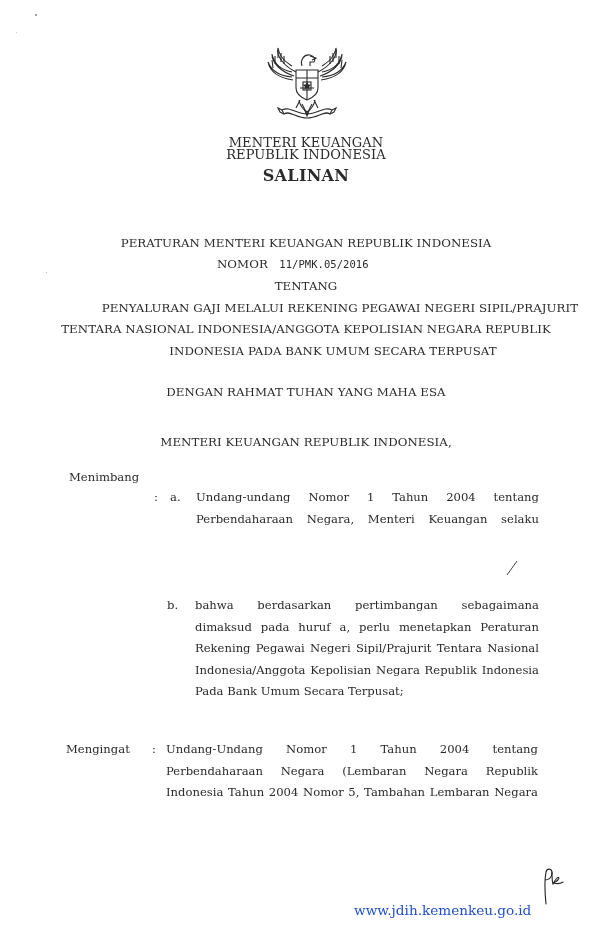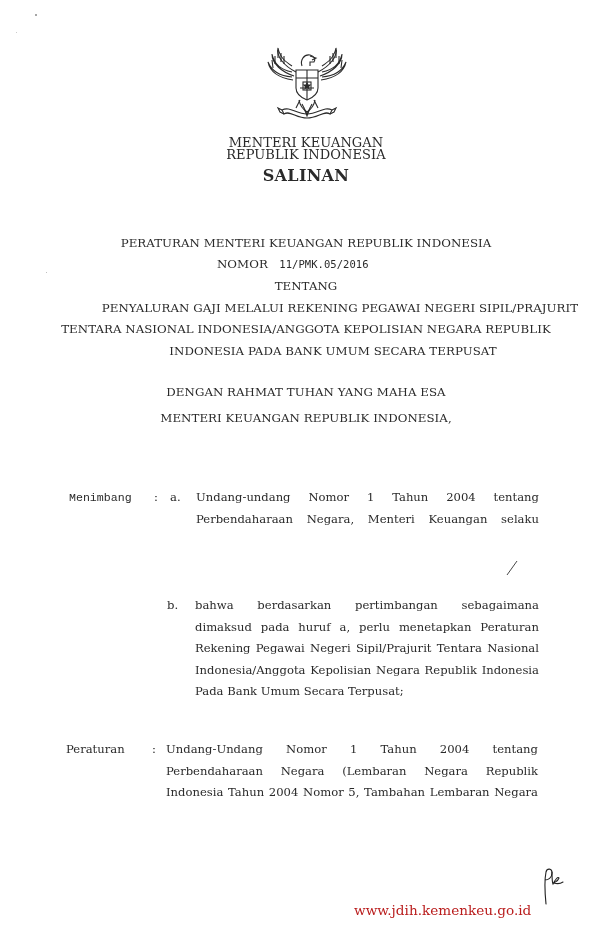--- a/index.html
+++ b/index.html
@@ -21,21 +21,21 @@
     .mono { font-family: "DejaVu Sans Mono", "Liberation Mono", monospace; font-size: 10.5px; }
 
     .body-text { font-size: 11.6px; line-height: 21.6px; }
     .para {
       text-align: justify; text-align-last: left;
     }
     .para .ln { display: block; text-align: justify; text-align-last: justify; white-space: nowrap; height: 21.6px; }
     .para .ln.last { text-align-last: left; }
 
     #footer-url {
-      left: 354px; top: 902px; font-size: 13.6px; color: #b91c1c;
+      left: 354px; top: 902px; font-size: 13.6px; color: #1d4ed8;
       font-family: "DejaVu Serif", "Liberation Serif", serif;
       white-space: nowrap;
     }
     #paraf { left: 540px; top: 866px; width: 26px; height: 40px; }
   </style>
 </head>
 <body>
 
 <div class="speck" style="left:35px;top:14px;width:2px;height:2px;"></div>
 <div class="speck" style="left:16px;top:32px;width:1px;height:1px;background:#bbb;"></div>
@@ -79,40 +79,40 @@
 <div class="abs title" style="left:217px; top:257px; white-space:nowrap;">
   <span>NOMOR</span>&nbsp;&nbsp;
   <span class="mono">11/PMK.05/2016</span>
 </div>
 <div class="abs center title" style="top:279px;">TENTANG</div>
 <div class="abs center title" style="top:301px;padding-left:34px;">PENYALURAN GAJI MELALUI REKENING PEGAWAI NEGERI SIPIL/PRAJURIT</div>
 <div class="abs center title" style="top:322px;">TENTARA NASIONAL INDONESIA/ANGGOTA KEPOLISIAN NEGARA REPUBLIK</div>
 <div class="abs center title" style="top:344px;margin-left:27px;">INDONESIA PADA BANK UMUM SECARA TERPUSAT</div>
 
 <div class="abs center title" style="top:385px;">DENGAN RAHMAT TUHAN YANG MAHA ESA</div>
-<div class="abs center title" style="top:411px;">MENTERI KEUANGAN REPUBLIK INDONESIA,</div>
+<div class="abs center title" style="top:435px;">MENTERI KEUANGAN REPUBLIK INDONESIA,</div>
 
-<div class="abs body-text" style="left:69px; top:487px;font-family:Liberation Mono, monospace;">Menimbang</div>
+<div class="abs body-text" style="left:69px; top:467px;">Menimbang</div>
 <div class="abs body-text" style="left:154px; top:487px;">:</div>
 <div class="abs body-text" style="left:170px; top:487px;">a.</div>
 <div class="abs body-text para" style="left:196px; top:487px; width:343px;">
   <span class="ln">Undang-undang Nomor 1 Tahun 2004 tentang</span>
   <span class="ln">Perbendaharaan Negara, Menteri Keuangan selaku</span>
 </div>
 
 <div class="abs body-text" style="left:167px; top:595px;">b.</div>
 <div class="abs body-text para" style="left:195px; top:595px; width:344px;">
   <span class="ln">bahwa berdasarkan pertimbangan sebagaimana</span>
   <span class="ln">dimaksud pada huruf a, perlu menetapkan Peraturan</span>
   <span class="ln">Rekening Pegawai Negeri Sipil/Prajurit Tentara Nasional</span>
   <span class="ln">Indonesia/Anggota Kepolisian Negara Republik Indonesia</span>
   <span class="ln last">Pada Bank Umum Secara Terpusat;</span>
 </div>
 
-<div class="abs body-text" style="left:66px; top:739px;">Peraturan</div>
+<div class="abs body-text" style="left:66px; top:739px;">Mengingat</div>
 <div class="abs body-text" style="left:152px; top:739px;">:</div>
 <div class="abs body-text para" style="left:166px; top:739px; width:372px;">
   <span class="ln">Undang-Undang Nomor 1 Tahun 2004 tentang</span>
   <span class="ln">Perbendaharaan Negara (Lembaran Negara Republik</span>
   <span class="ln">Indonesia Tahun 2004 Nomor 5, Tambahan Lembaran Negara</span>
 </div>
 
 <svg id="paraf" class="abs" viewBox="0 0 26 40">
   <g fill="none" stroke="#222" stroke-width="1.1" stroke-linecap="round">
     <path d="M6 38 C5 28 4 16 6 6 C7 2 12 2 12 7 C12 12 8 14 5 14"></path>

